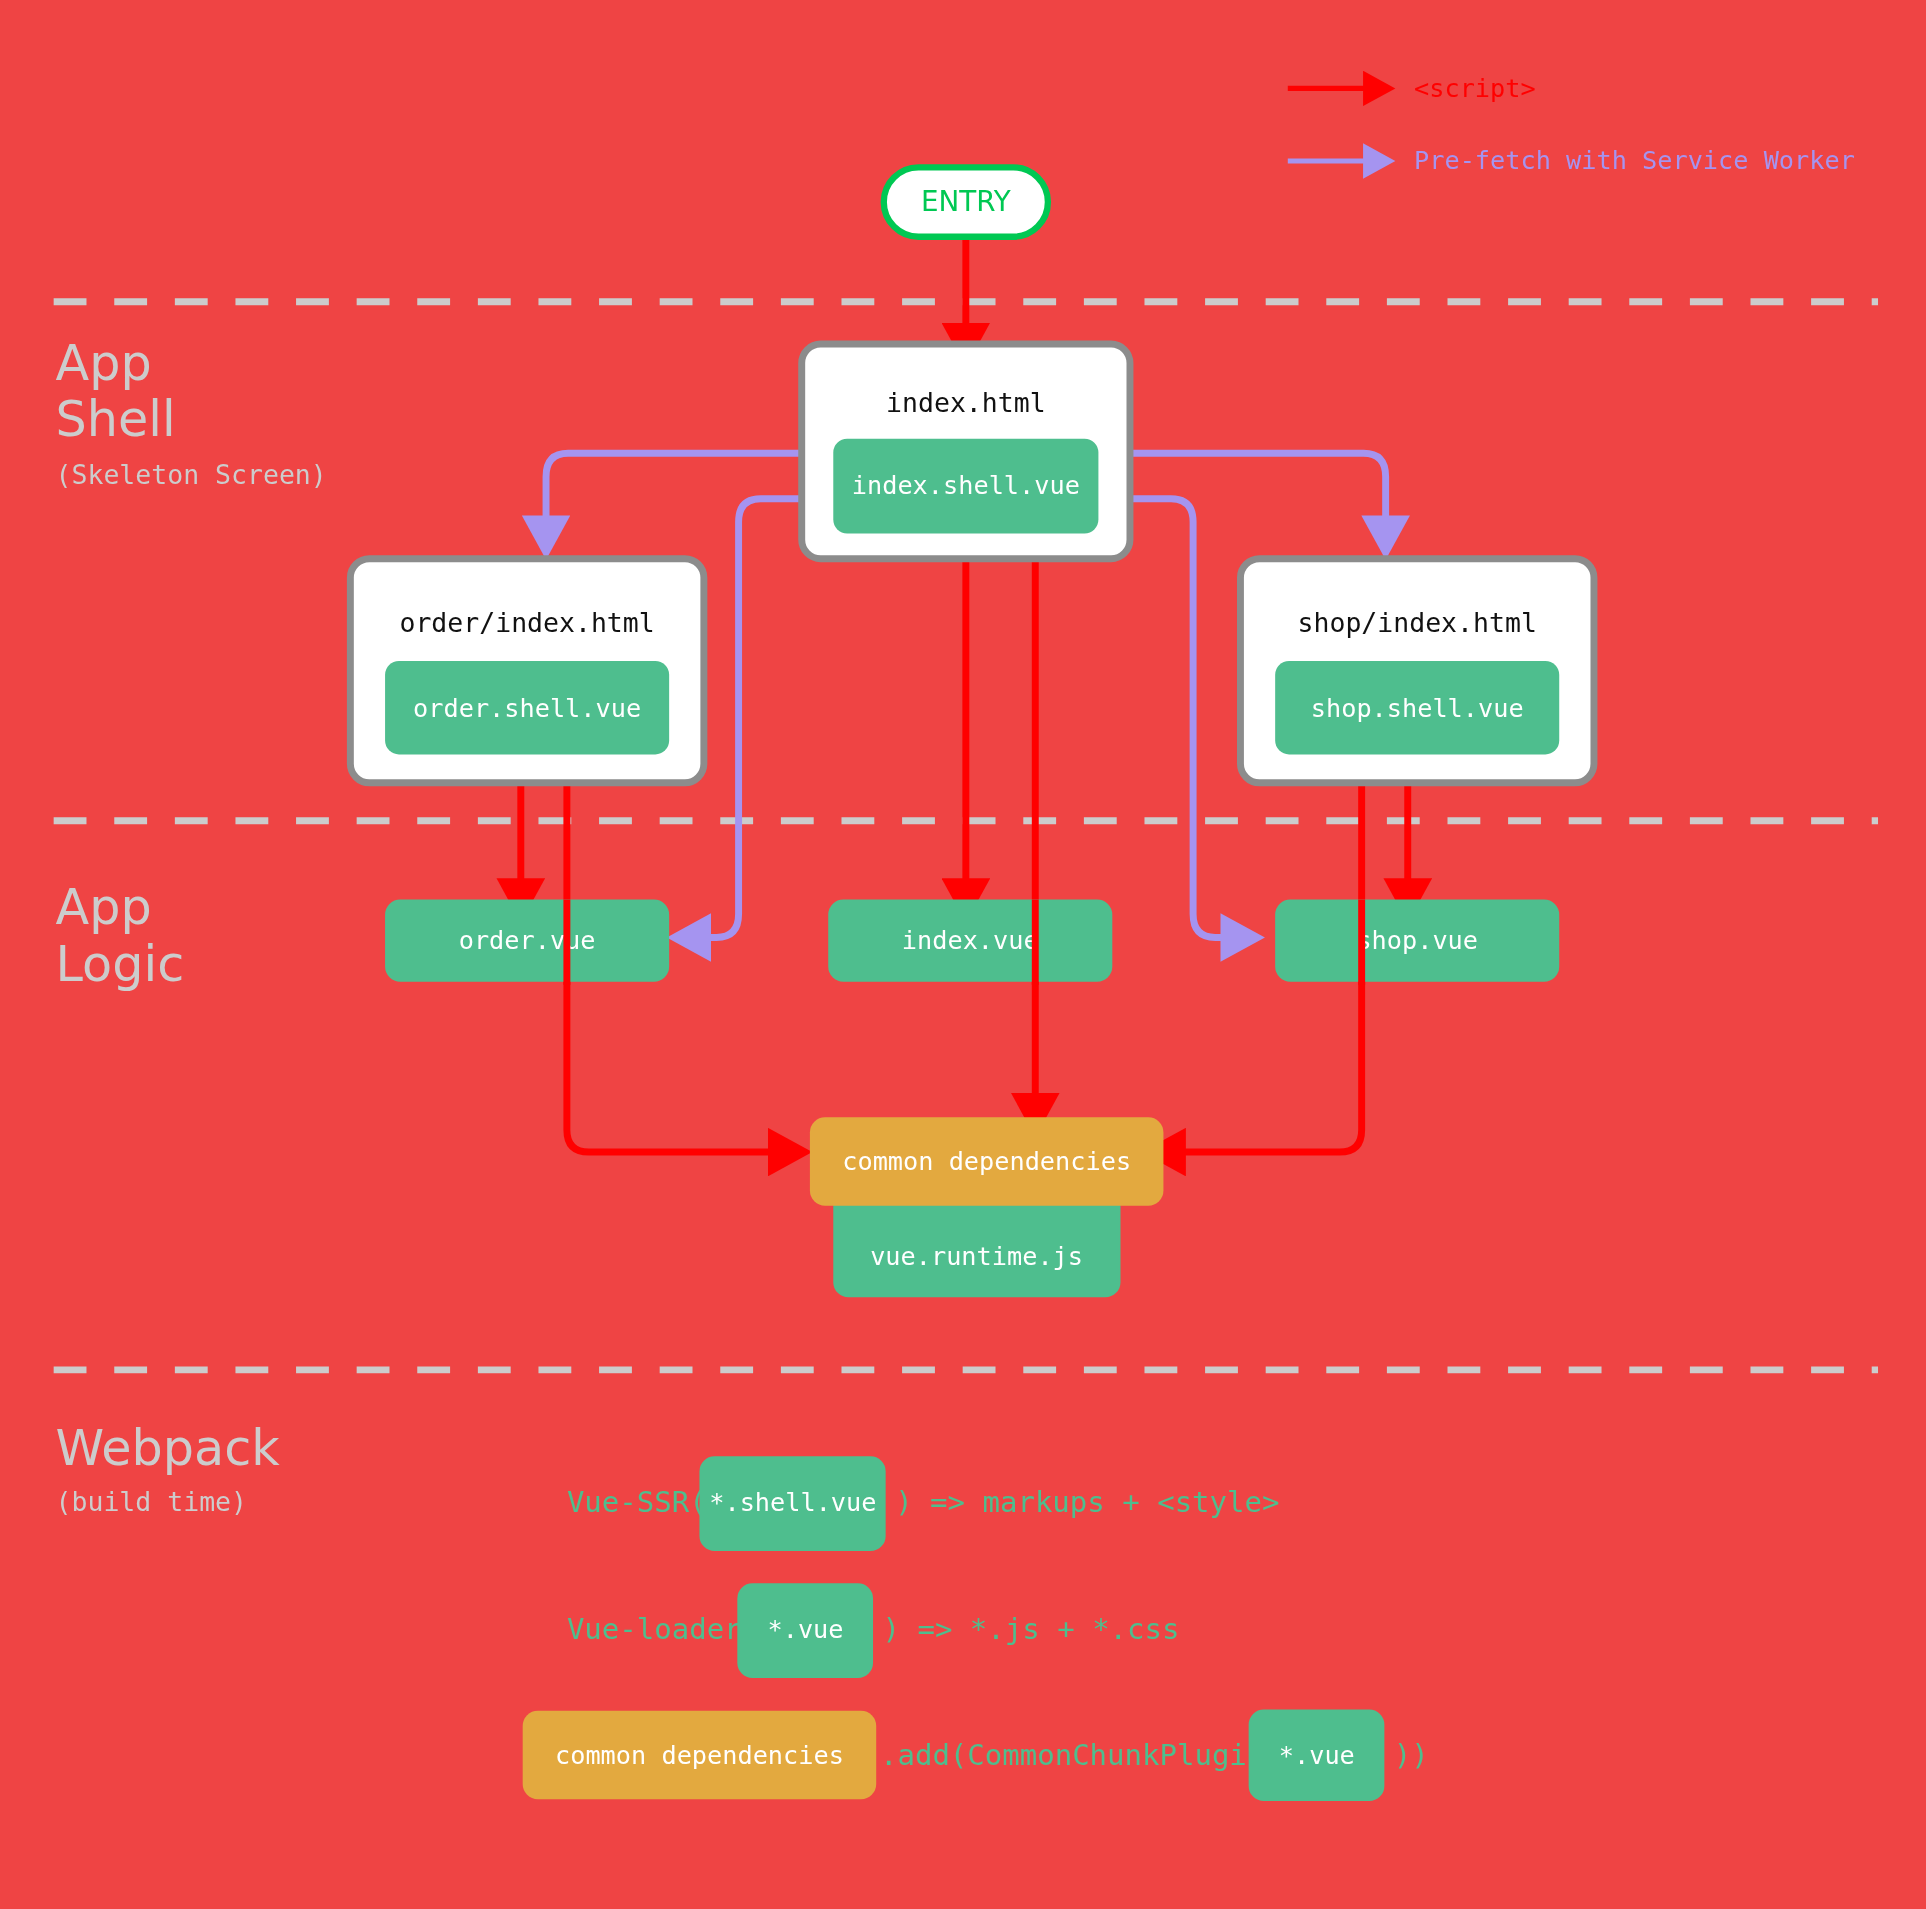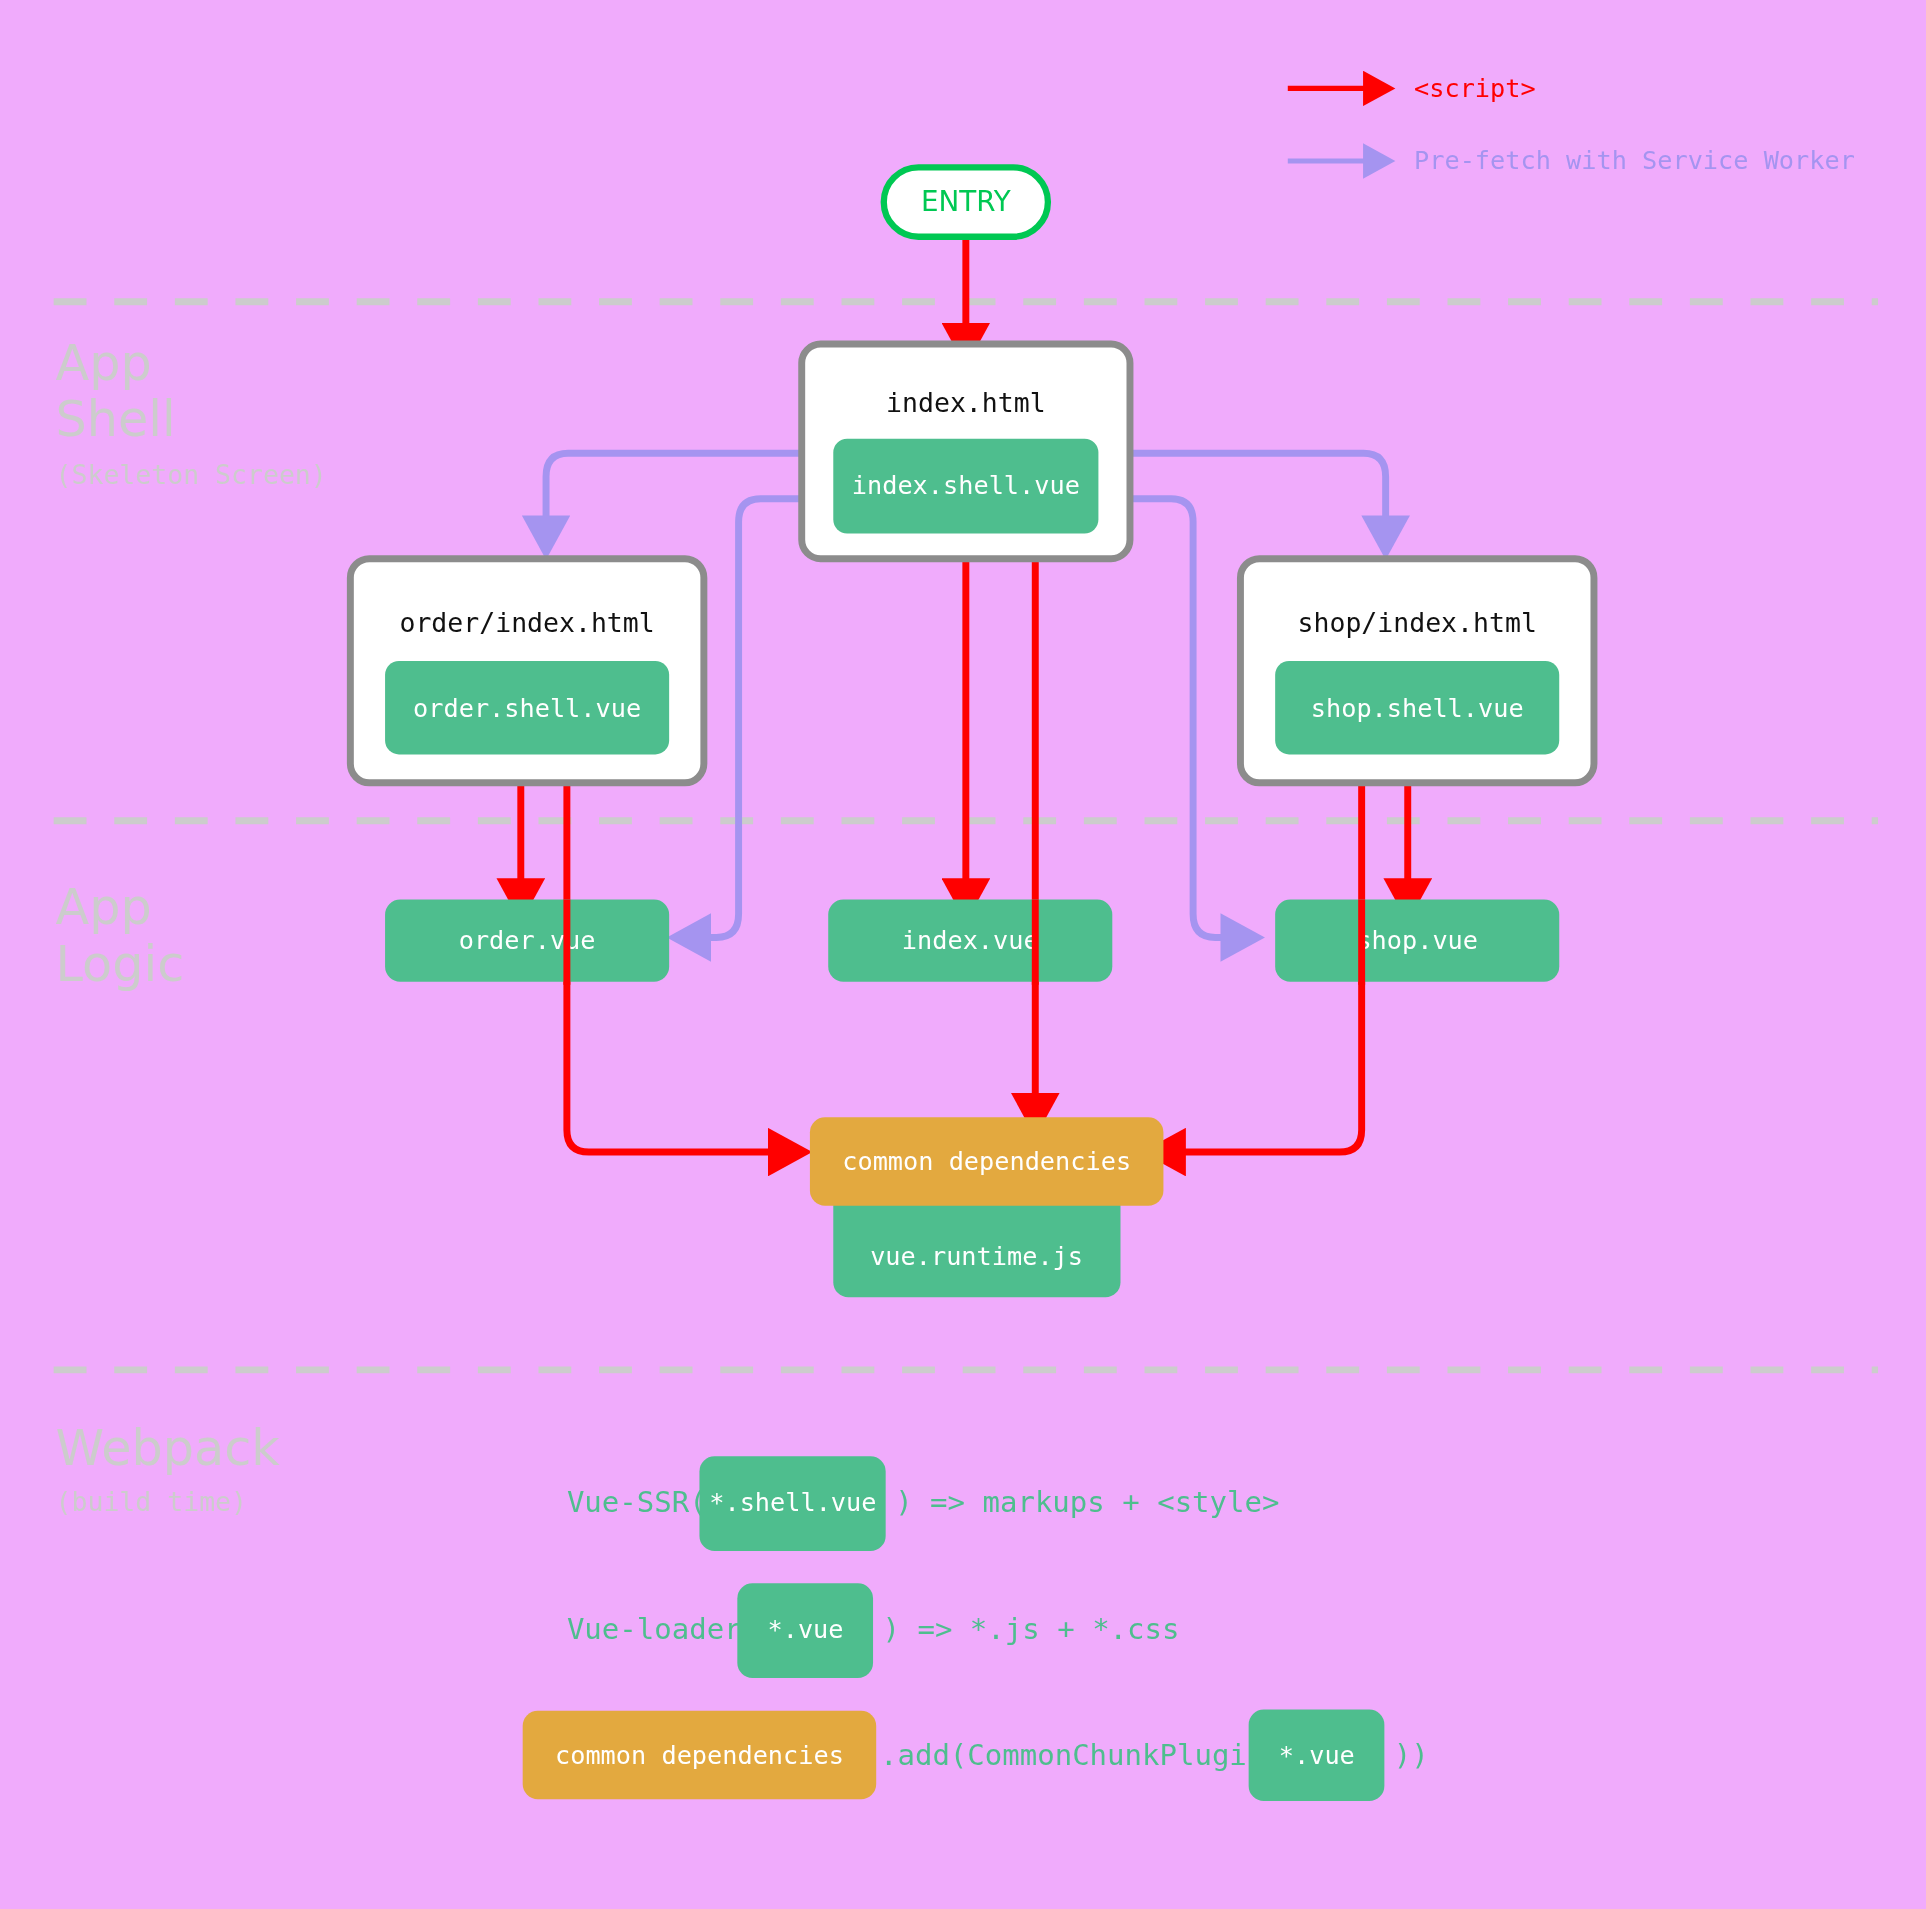--- a/index.html
+++ b/index.html
@@ -7,21 +7,21 @@
     padding: 0;
     background: #ffffff;
   }
   body {
     font-family: "DejaVu Sans Mono", monospace;
   }
   #stage {
     position: relative;
     width: 1926px;
     height: 1909px;
-    background: #f0abfc;
+    background: #ef4444;
     overflow: hidden;
   }
   #diagram {
     position: absolute;
     inset: 0;
     width: 1926px;
     height: 1909px;
     display: block;
   }
   .mono {

